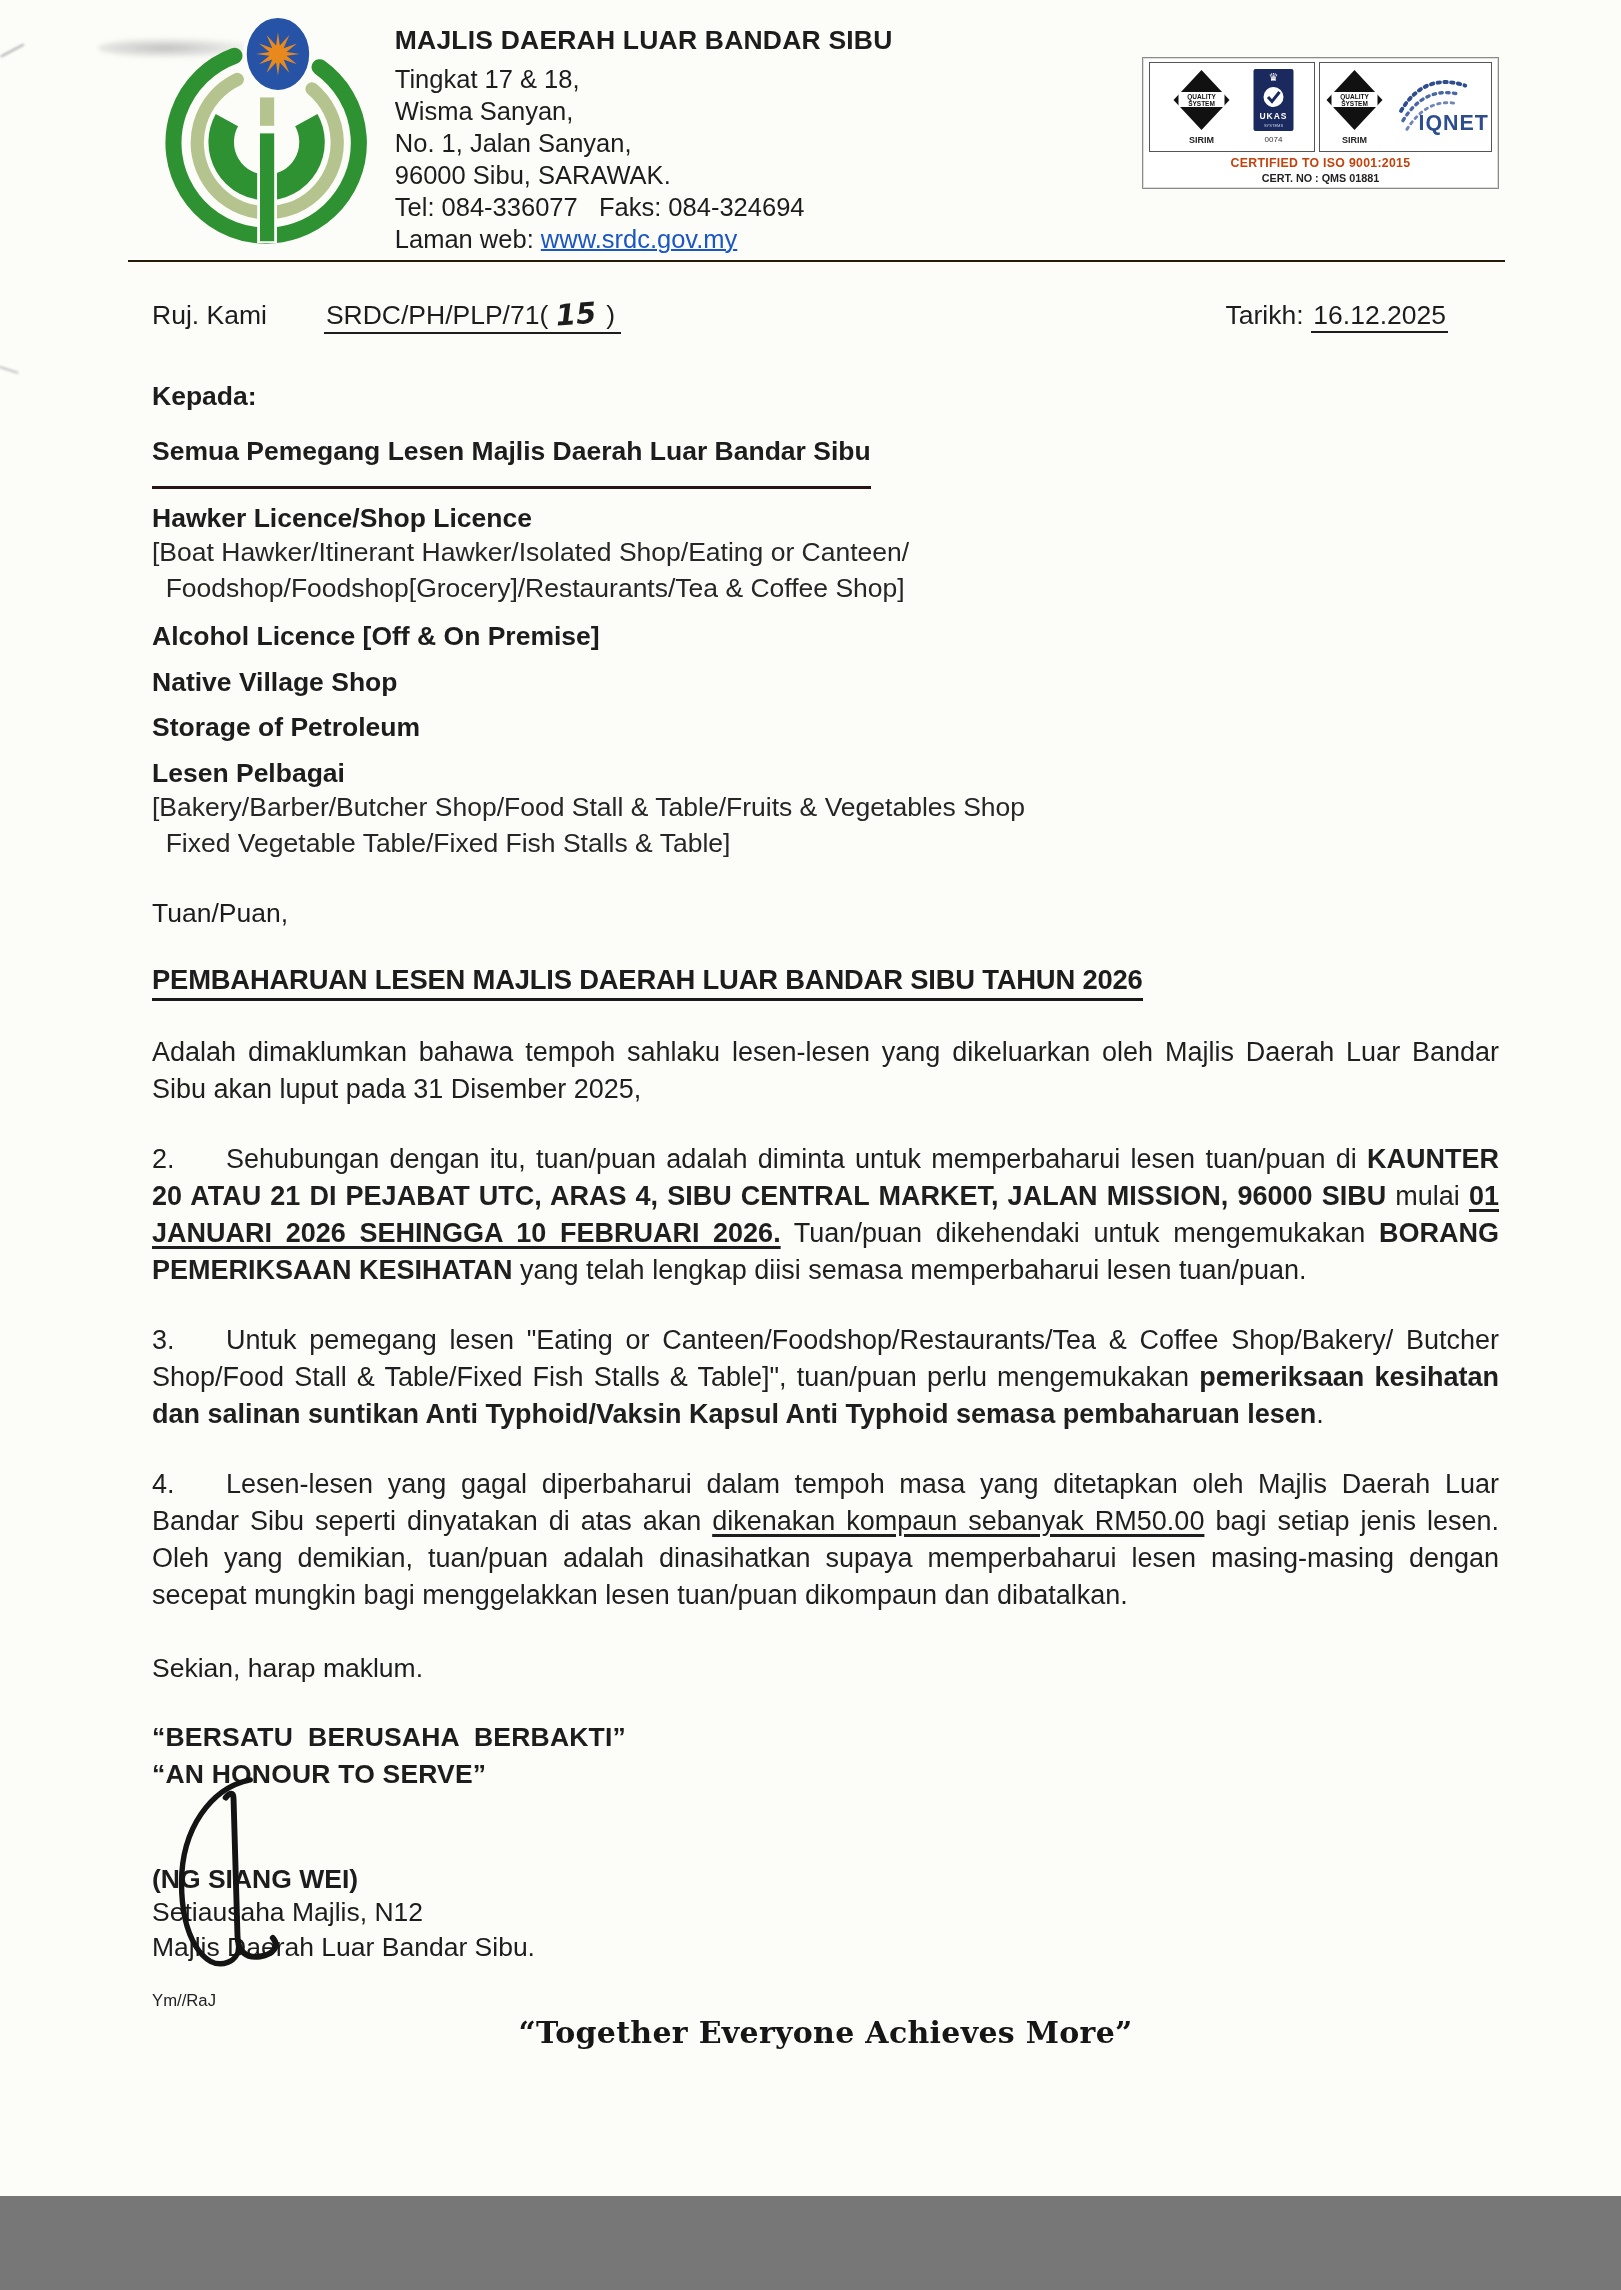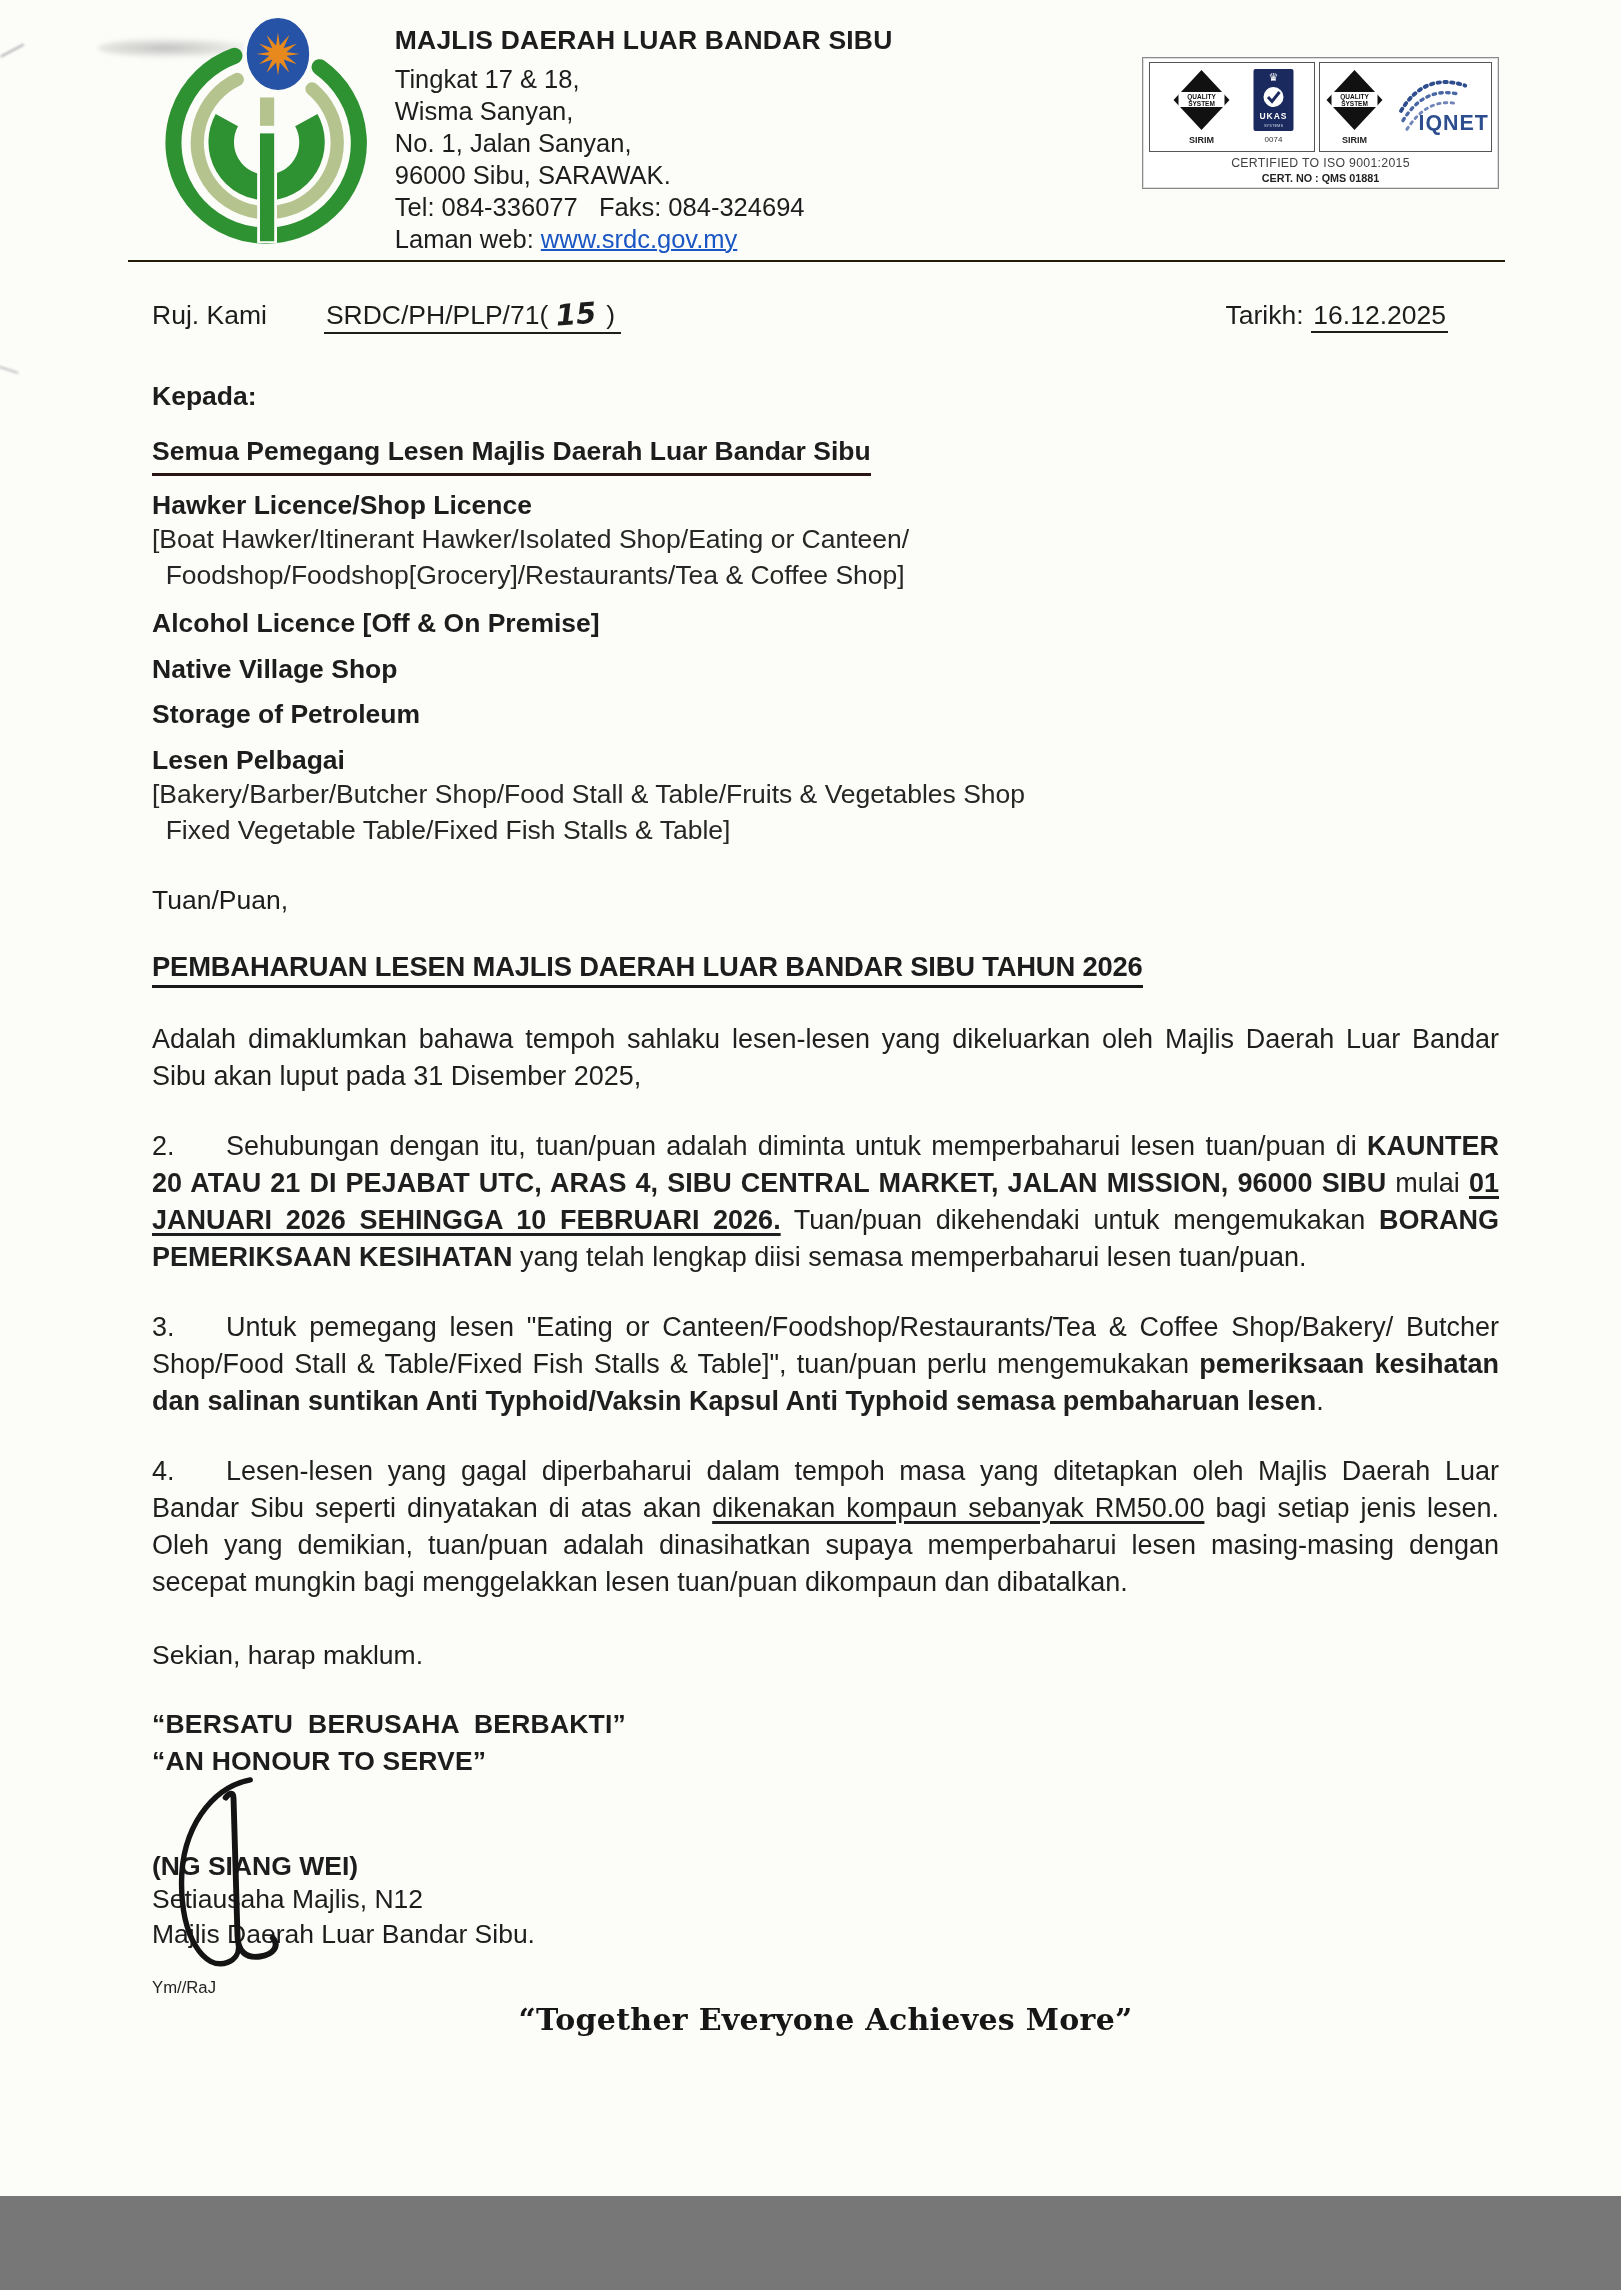--- a/index.html
+++ b/index.html
@@ -19,35 +19,35 @@
   .web-line { font-size:25.5px; line-height:32px; }
   .web-link { color:#1a56c4; text-decoration:underline; text-decoration-thickness:2px; cursor:pointer; }
   .certbox {
     margin-left:auto; margin-top:39px; width:357px; background:#fff;
     border:1px solid #8a8a8a; padding:4.9px 5.9px 3.9px 5.9px;
     box-shadow:0 0 0 1px #ddd inset;
   }
   .cert-cells { display:flex; gap:3.9px; }
   .cert-cell { flex:1; border:1px solid #555; display:flex; align-items:center; justify-content:space-evenly; padding:3.9px 2px; height:90px; background:#fff; }
   .cert-lines { text-align:center; margin-top:3.9px; }
-  .cert-line1 { font-size:12.3px; font-weight:400; color:#404040; letter-spacing:0.3px; }
+  .cert-line1 { font-size:12.3px; font-weight:700; color:#c2410c; letter-spacing:0.3px; }
   .cert-line2 { font-size:10.8px; font-weight:700; color:#222; margin-top:2px; }
 
   .sep { margin:4.9px 0 0 -24.5px; width:1377px; border-bottom:2.9px solid #231c09; }
 
   
   .refrow { display:flex; align-items:baseline; margin-top:35px; font-size:26.5px; }
   .ruj-value { margin-left:57px; border-bottom:2.5px solid #1d1d1d; padding:0 5.9px 1px 2px; }
   .hand { display:inline-block; font-family:"DejaVu Sans", sans-serif; font-style:italic; font-weight:700; font-size:29px; padding:0 9.8px 0 7.8px; transform:rotate(-4deg); }
   .tarikh { margin-left:auto; margin-right:51px; }
   .tarikh-value { border-bottom:2.5px solid #1d1d1d; padding:0 2px 1px 2px; margin-left:7.8px; }
 
   
   .kepada { margin-top:47px; font-size:26.5px; font-weight:700; }
-  .addressee { margin-top:23.5px; font-size:26.5px; font-weight:700; display:inline-block; border-bottom:3.9px solid #2a1414; padding-bottom:6px; }
+  .addressee { margin-top:23.5px; font-size:26.5px; font-weight:700; display:inline-block; border-bottom:3.9px solid #2a1414; padding-bottom:19px; }
   .lic { margin-top:13.7px; }
   .lic-title { font-size:26.5px; font-weight:700; line-height:32px; }
   .lic-detail { font-size:26.5px; line-height:36px; color:#262626; }
   .lic-detail.cont { padding-left:13.7px; }
   .salutation { margin-top:37px; font-size:26.5px; }
   .subject { margin-top:35px; font-size:27.4px; font-weight:700; display:inline-block; border-bottom:3.9px solid #1a1a1a; padding-bottom:2px; letter-spacing:-0.2px;text-align:center; }
 
   
   .para { margin-top:33px; font-size:27px; line-height:37px; text-align:justify; color:#1f1f1f; }
   .pnum { display:inline-block; width:74px; }

